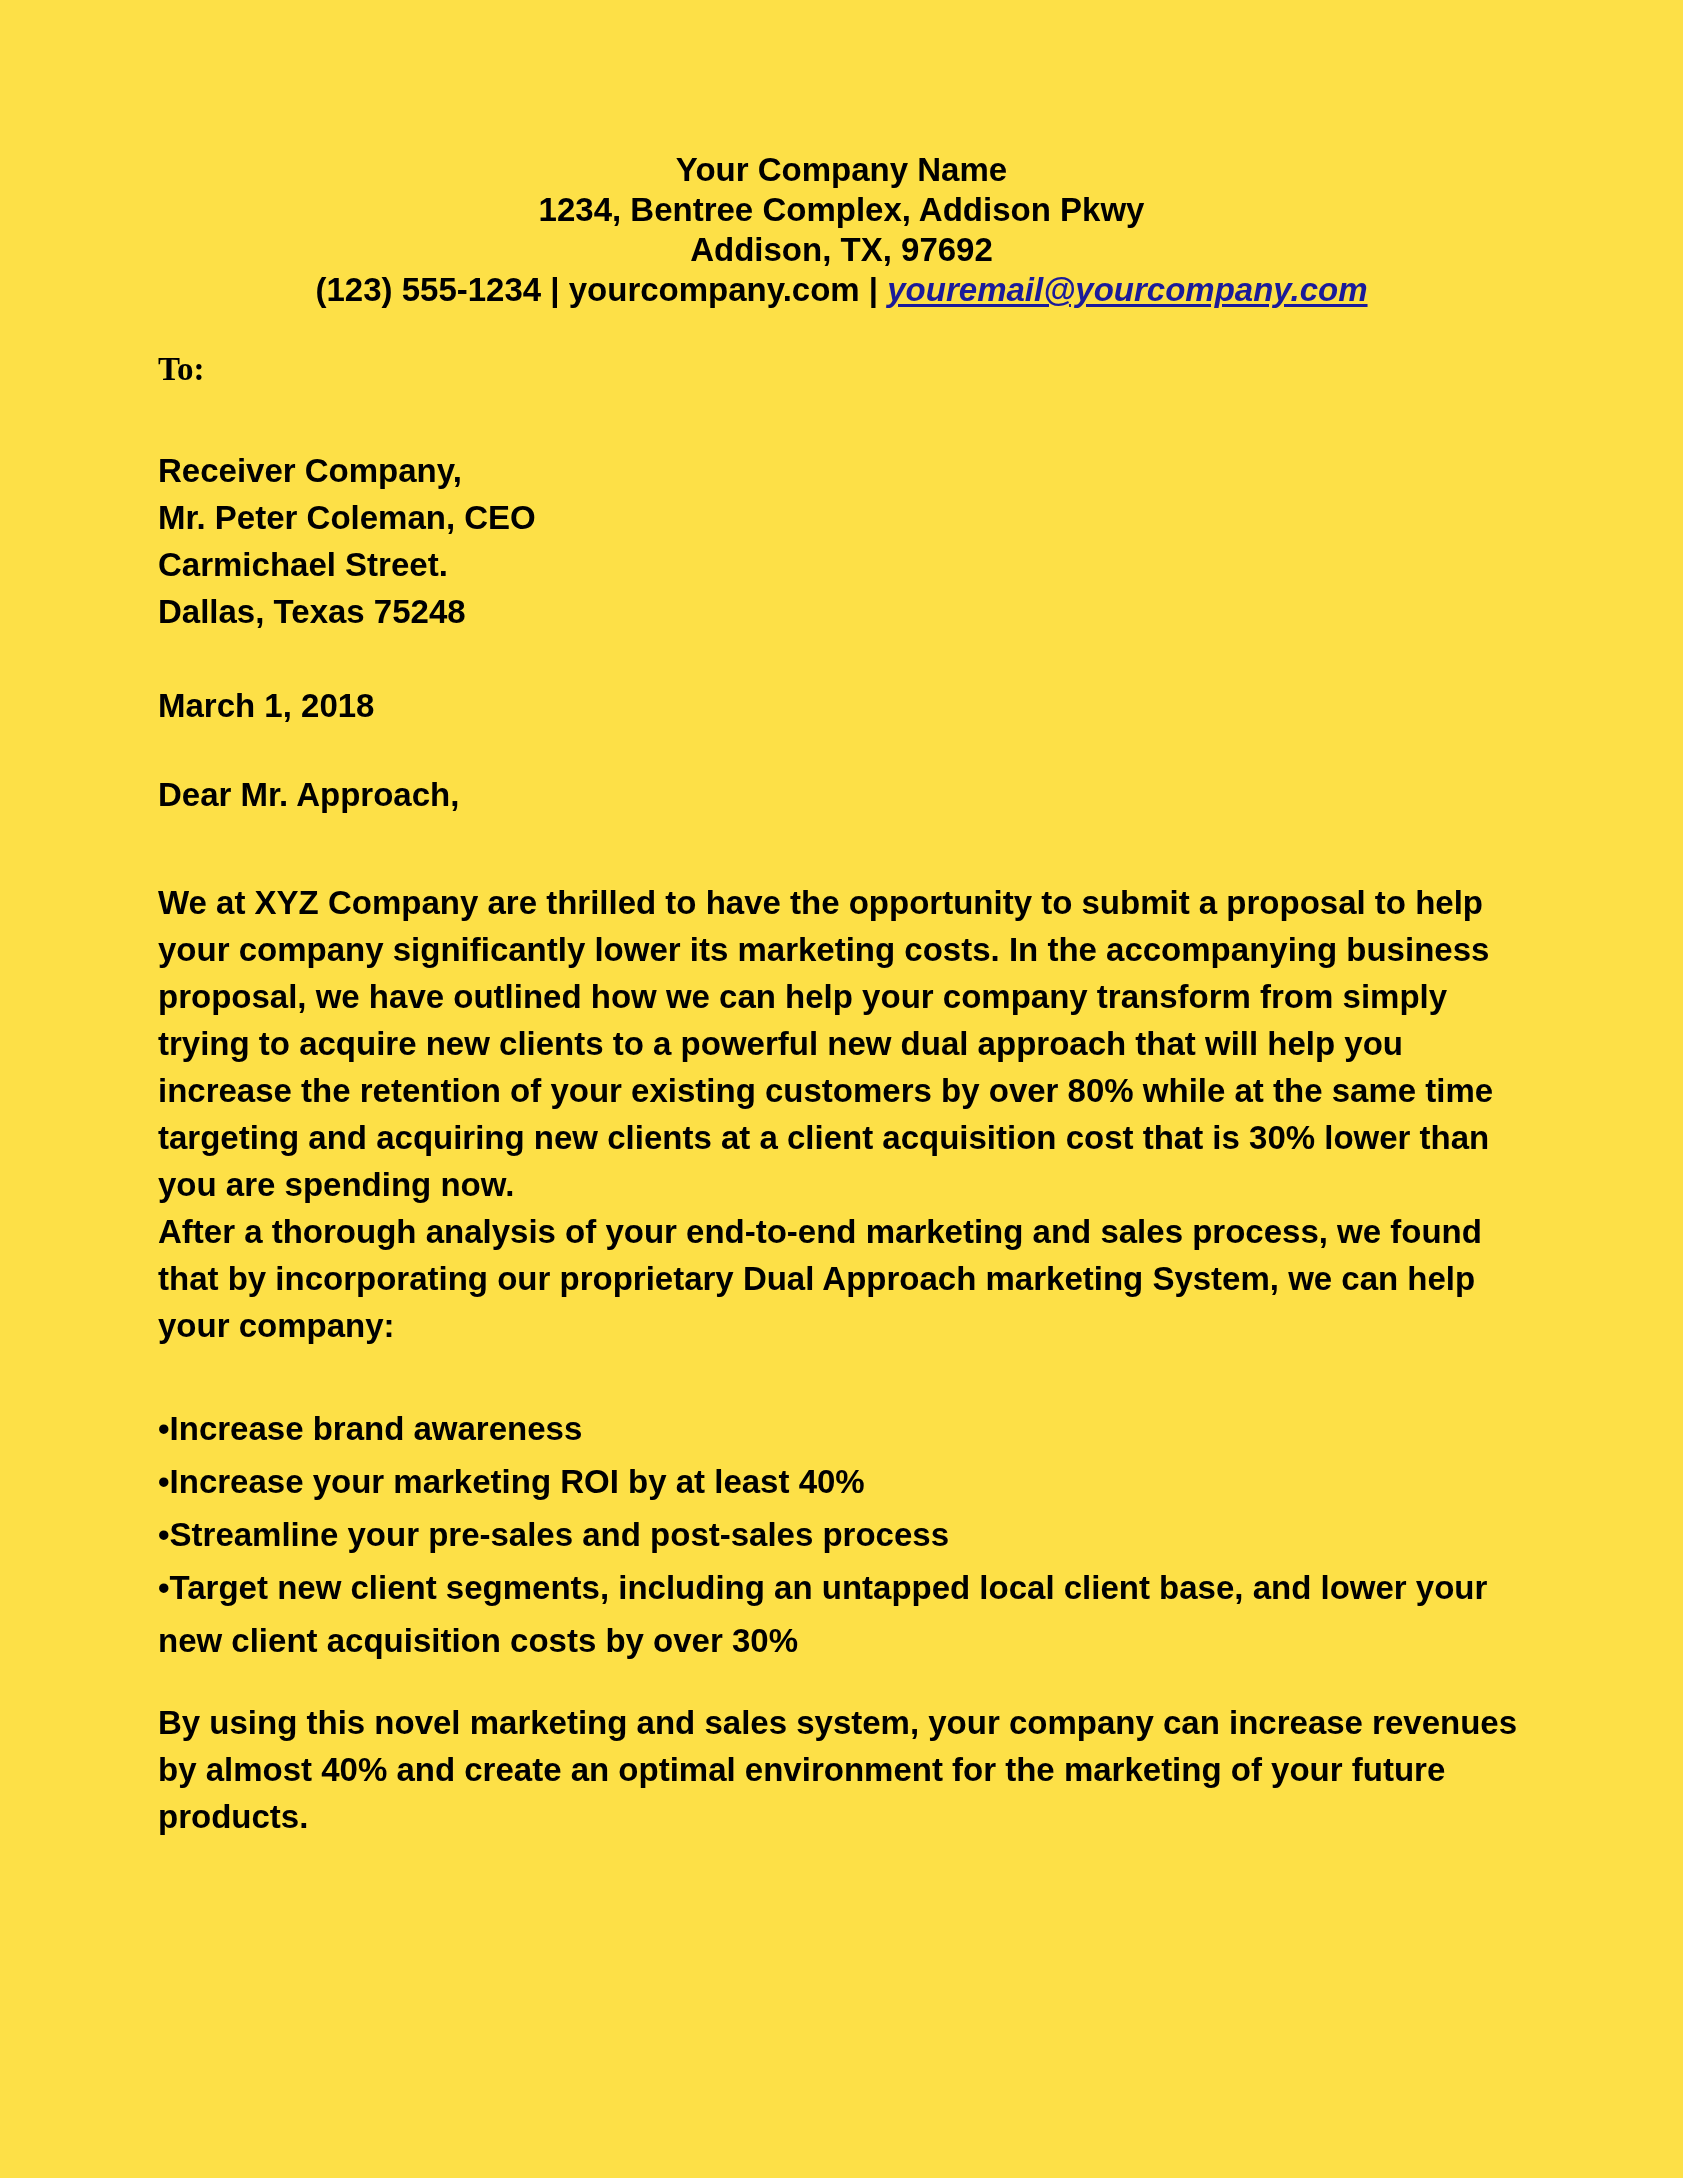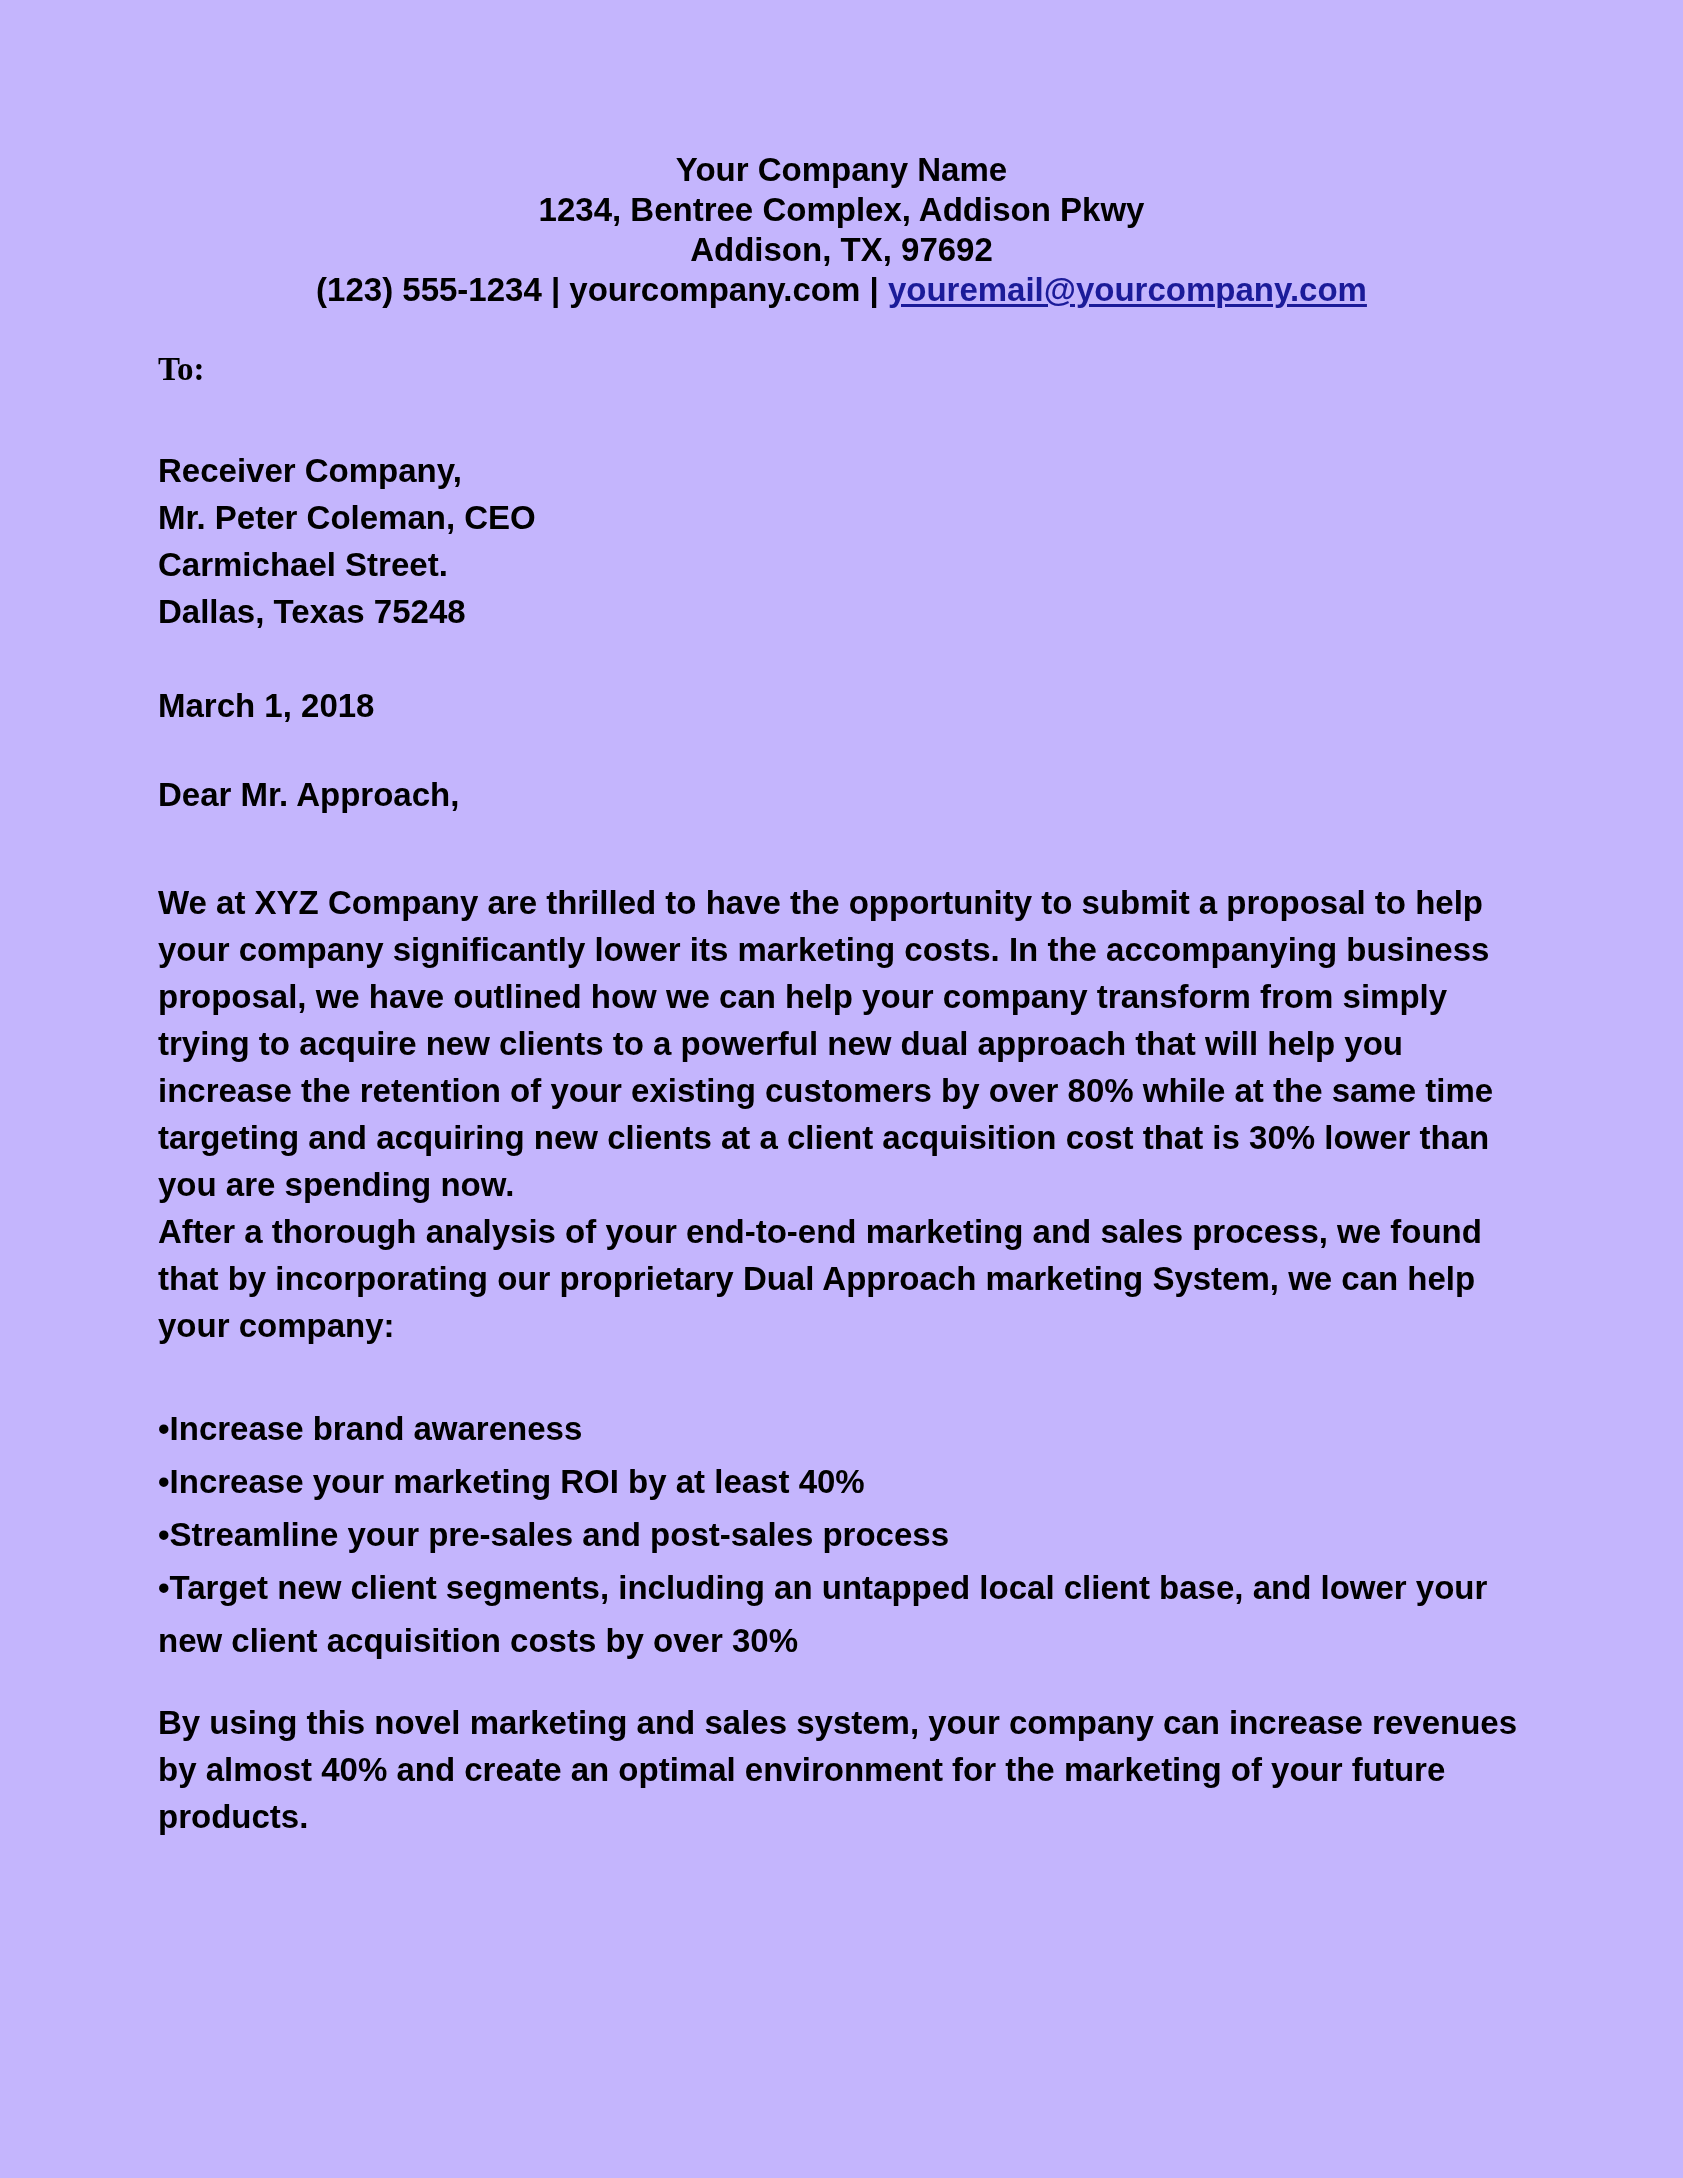--- a/index.html
+++ b/index.html
@@ -1,37 +1,38 @@
 <!DOCTYPE html>
 <html><head>
 <meta charset="utf-8">
 <style>
   * { box-sizing: border-box; margin: 0; padding: 0; }
   html, body { background: #ffffff; }
   .page {
     position: relative;
     width: 1683px;
     height: 2178px;
-    background: #c4b5fd;
+    background: #fde047;
     color: #000000;
     font-family: "Liberation Sans", "DejaVu Sans", sans-serif;
     font-weight: 700;
     font-size: 33px;
     overflow: hidden;
   }
   .letter-header {
     padding-top: 150px;
     text-align: center;
     line-height: 40px;
   }
   .letter-header a {
     font-weight: 700;
     text-decoration: underline;
     text-decoration-thickness: 3px;
     text-underline-offset: 3px;
+    font-style: italic;
   }
   .content {
     padding: 0 158px;
     line-height: 47px;
   }
   .to-label { margin-top: 36px; font-family: Liberation Serif, serif; }
   .recipient-block { margin-top: 54px; }
   .letter-date { margin-top: 47px; }
   .salutation { margin-top: 42px; }
   .para-1 { margin-top: 61px; }

